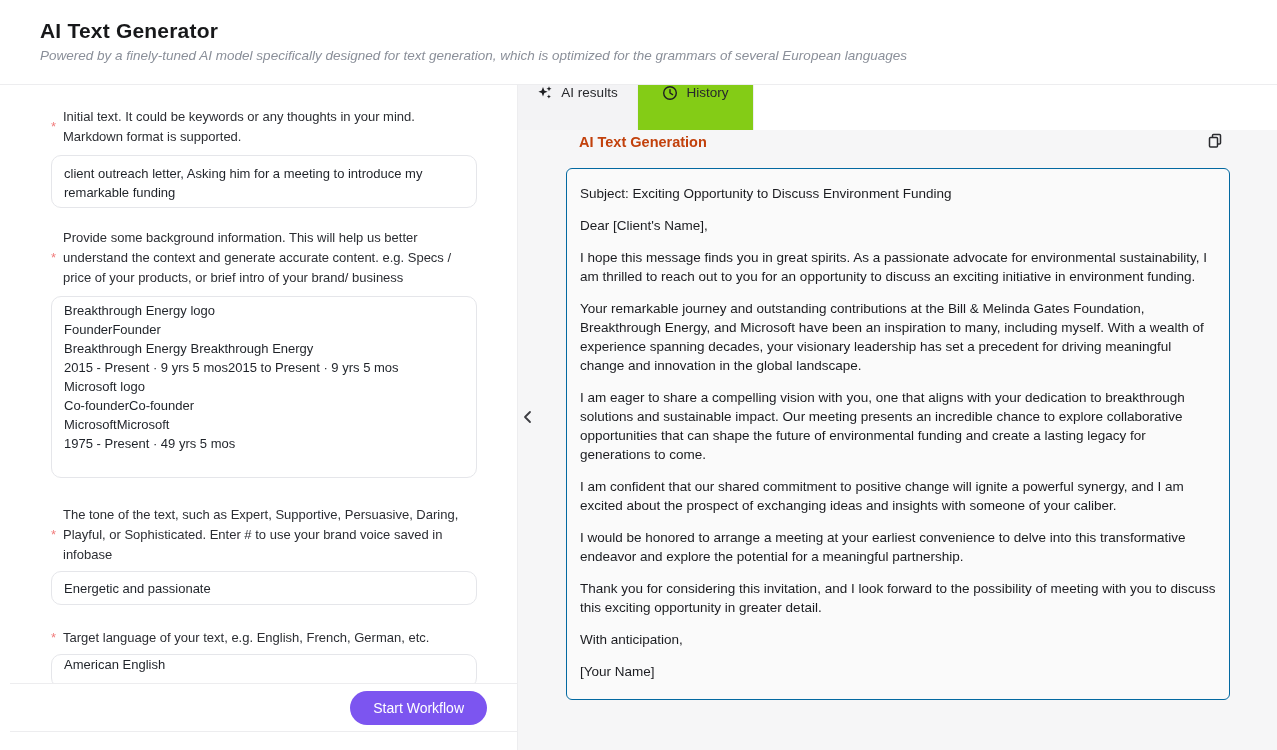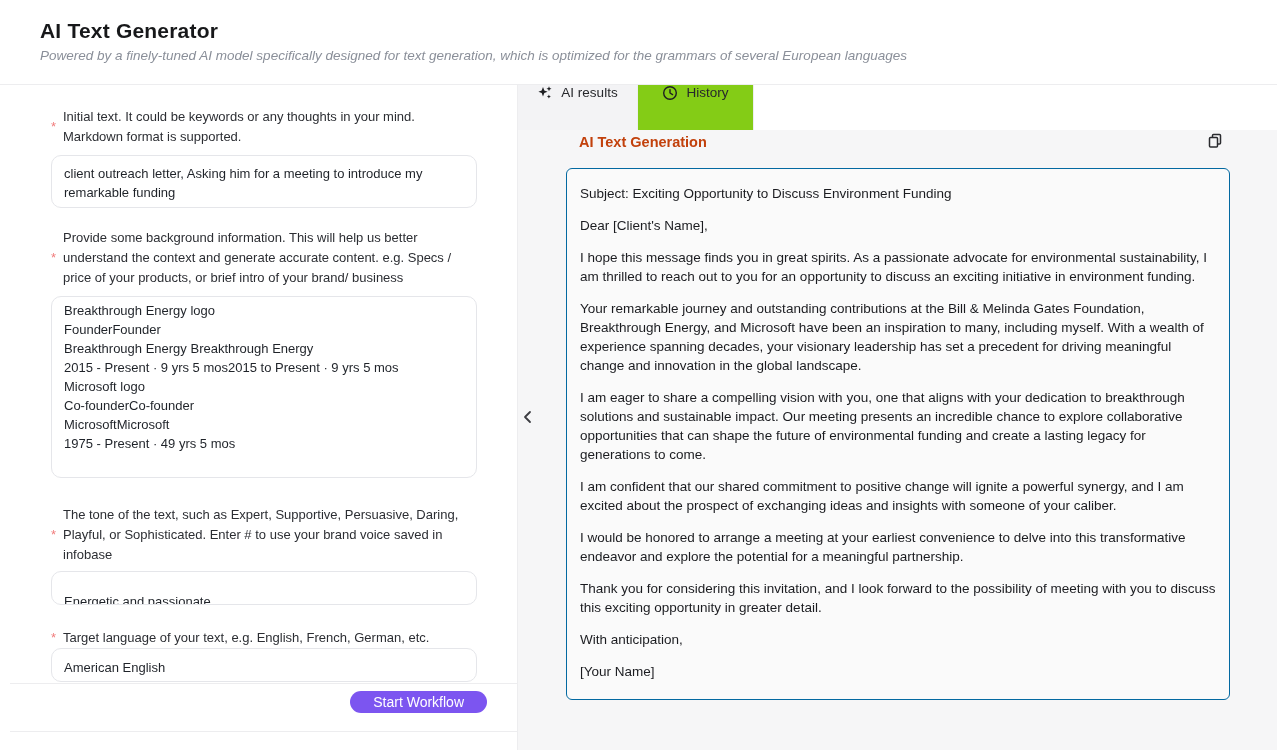--- a/index.html
+++ b/index.html
@@ -16,29 +16,29 @@
   .form-scroll { position:absolute; top:0; left:0; right:0; height:598px; overflow:hidden; padding:22px 35px 0 41px; }
 
   .field-label { display:flex; align-items:center; gap:1px; font-size:13px; line-height:20px; color:#2c2e33; }
   .req { width:11px; flex:0 0 11px; text-align:left; color:#f17c7c; font-size:13px; }
   .label-text { width:400px; }
 
   .text-input, .text-area { border:1px solid #e5e6ea; border-radius:10px; background:#fff; color:#1f2329; font-size:13px; line-height:19px; padding:8px 12px; width:426px; overflow:hidden; }
   .input-initial { margin-top:8px; height:53px; }
   .textarea-background { margin-top:8px; height:182px; }
   .textarea-background .pre { white-space:pre-line; margin-top:-4px; }
-  .input-tone { margin-top:6px; height:34px; padding-top:20px; }
-  .input-language { height:34px; padding-top:9px; }
+  .input-tone { margin-top:6px; height:34px; padding-top:7px; }
+  .input-language { margin-top:6px; height:34px; padding-top:0; }
 
   .m-f2 { margin-top:20px; }
   .m-f3 { margin-top:27px; }
   .m-f4 { margin-top:23px; }
 
   .left-footer { position:absolute; left:10px; top:683px; width:507px; height:49px; background:#fff; border-top:1px solid #ededef; border-bottom:1px solid #ededef; }
-  .start-btn { position:absolute; right:30px; top:7px; height:22px; padding:0 23px; border:none; border-radius:17px; background:#7c55f0; color:#fff; font-size:14px; font-family:"Liberation Sans", sans-serif; cursor:pointer; }
+  .start-btn { position:absolute; right:30px; top:7px; height:34px; padding:0 23px; border:none; border-radius:17px; background:#7c55f0; color:#fff; font-size:14px; font-family:"Liberation Sans", sans-serif; cursor:pointer; }
 
   
   .right-panel { position:absolute; left:517px; top:85px; right:0; bottom:0; background:#f6f6f7; border-left:1px solid #ededef; }
   .tabbar { position:absolute; left:0; top:0; right:0; height:45px; background:#fff; display:flex; }
   .tab { display:flex; align-items:flex-start; justify-content:center; gap:8px; font-size:13.5px; color:#27282c; height:45px; cursor:pointer; }
   .tab-ai { width:120px; background:#f3f3f5; border-right:1px solid #ededef; }
   .tab-history { width:116px; background:#84cc16; border-right:1px solid #ededef; }
   .tab svg { display:block; }
 
   .panel-title { position:absolute; left:61px; top:49px; font-size:14.5px; font-weight:700; color:#c2410c; }

